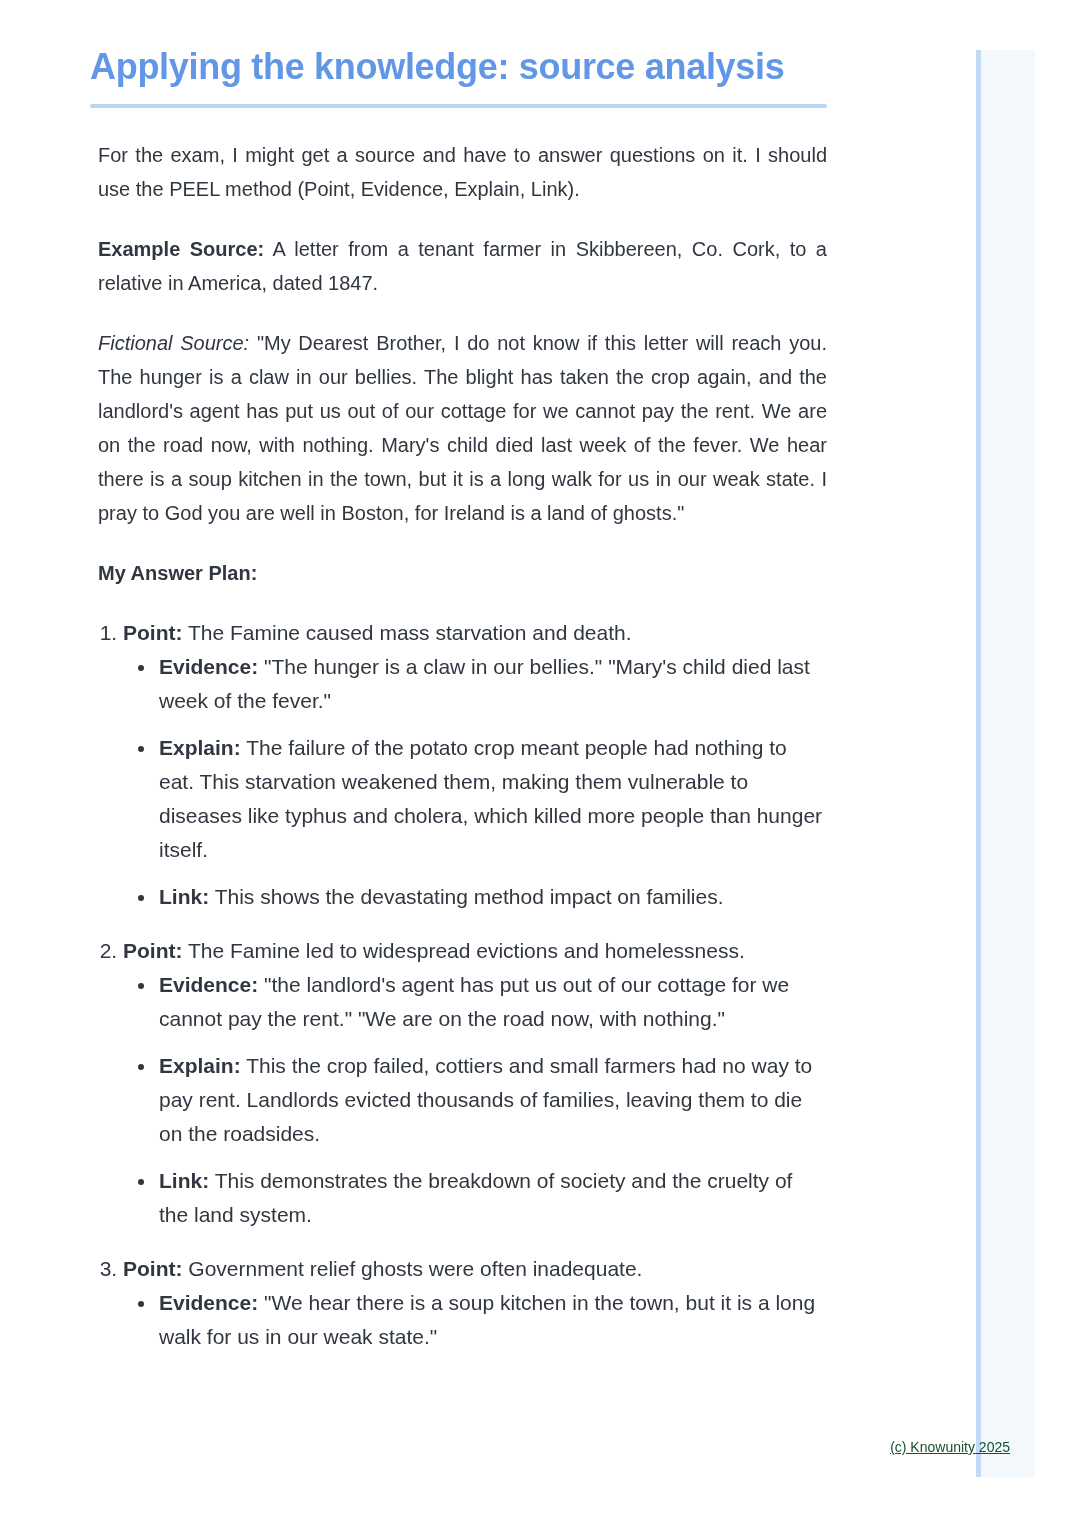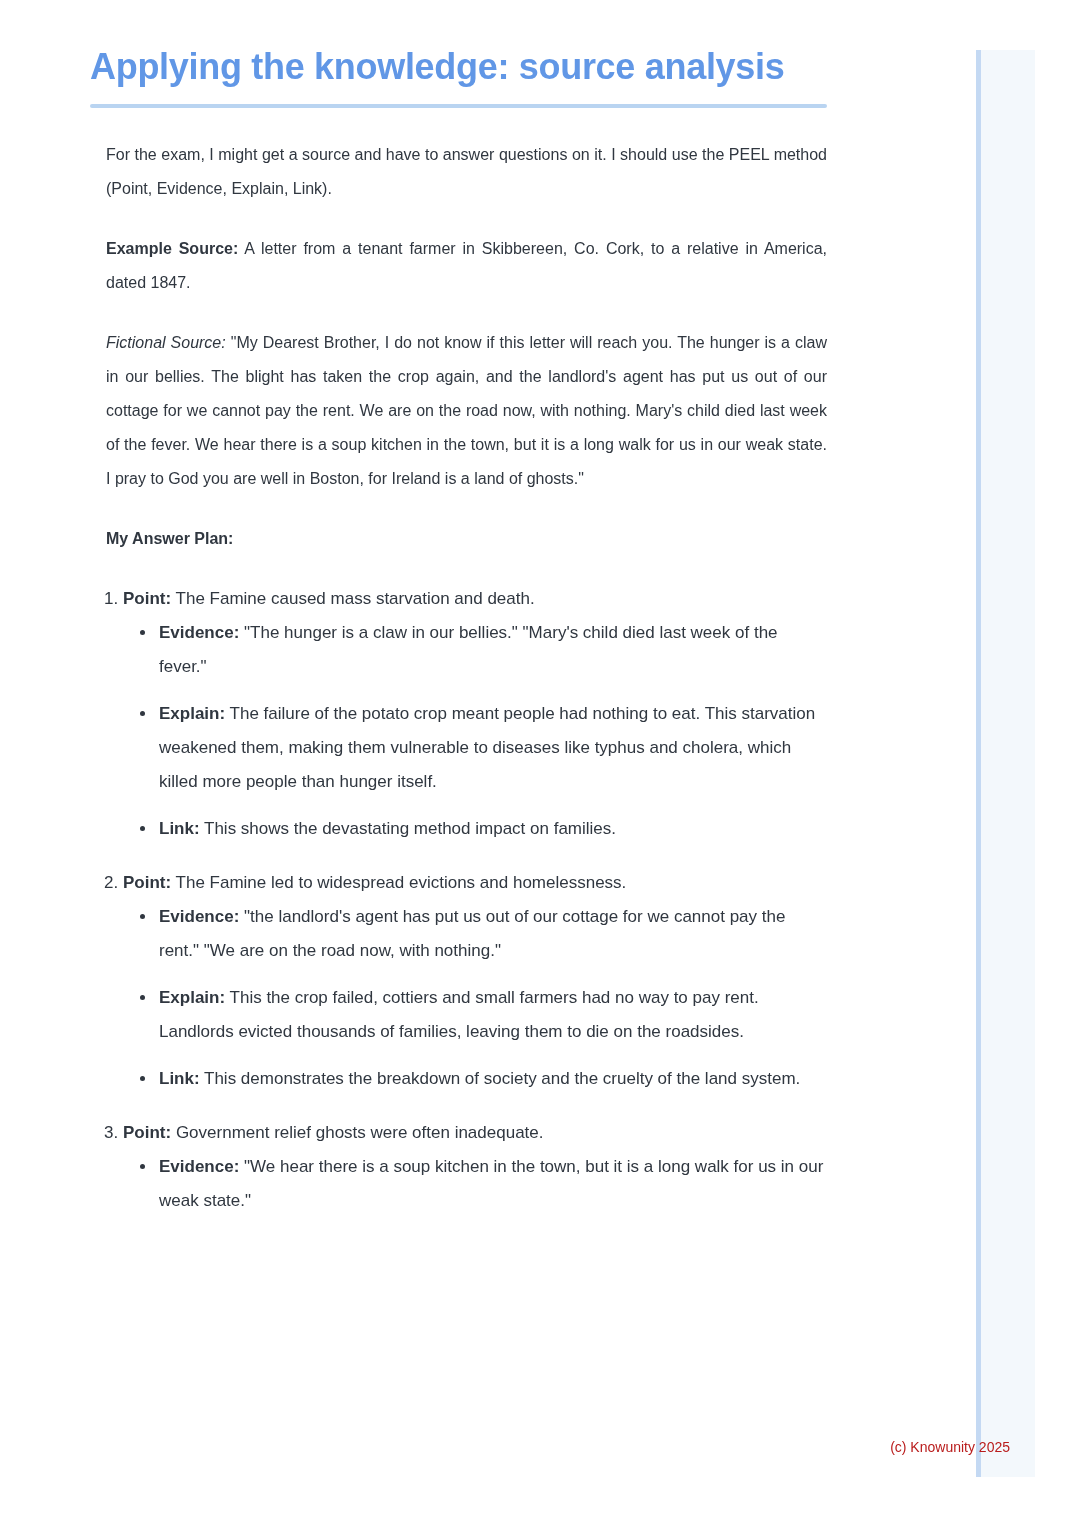--- a/index.html
+++ b/index.html
@@ -26,30 +26,30 @@
     margin: 0 0 16px 0;
   }
   .title-underline {
     height: 4px;
     background: #b9d4f1;
     border: none;
     border-radius: 2px;
     margin: 0 0 30px 0;
   }
   p.para {
-    font-size: 16px;
+    font-size: 20px;
     line-height: 34px;
     text-align: justify;
-    margin: 0 0 26px 16px;
+    margin: 0 0 26px 8px;
   }
   .italic { font-style: italic; }
   strong { font-weight: bold; }
   .plan-heading { text-align: left; margin-bottom: 20px; }
   ol.answer-plan {
-    font-size: 17px;
+    font-size: 21px;
     line-height: 34px;
     padding-left: 33px;
     margin: 0;
   }
   ol.answer-plan > li { margin-bottom: 20px; }
   ol.answer-plan > li:last-child { margin-bottom: 0; }
   ul.peel-bullets {
     list-style: disc;
     padding-left: 34px;
     margin: 0;
@@ -73,22 +73,23 @@
     top: 50px;
     width: 5px;
     height: 1427px;
     background: #c4d9f3;
   }
   .footer-credit {
     position: absolute;
     top: 1439px;
     right: 70px;
     font-size: 14px;
-    color: #b91c1c;
+    color: #14532d;
     z-index: 5;
+    text-decoration: underline;
   }
 </style>
 </head>
 <body>
 
 <div class="side-strip-fill"></div>
 <div class="side-strip-line"></div>
 
 <div class="content">
 

